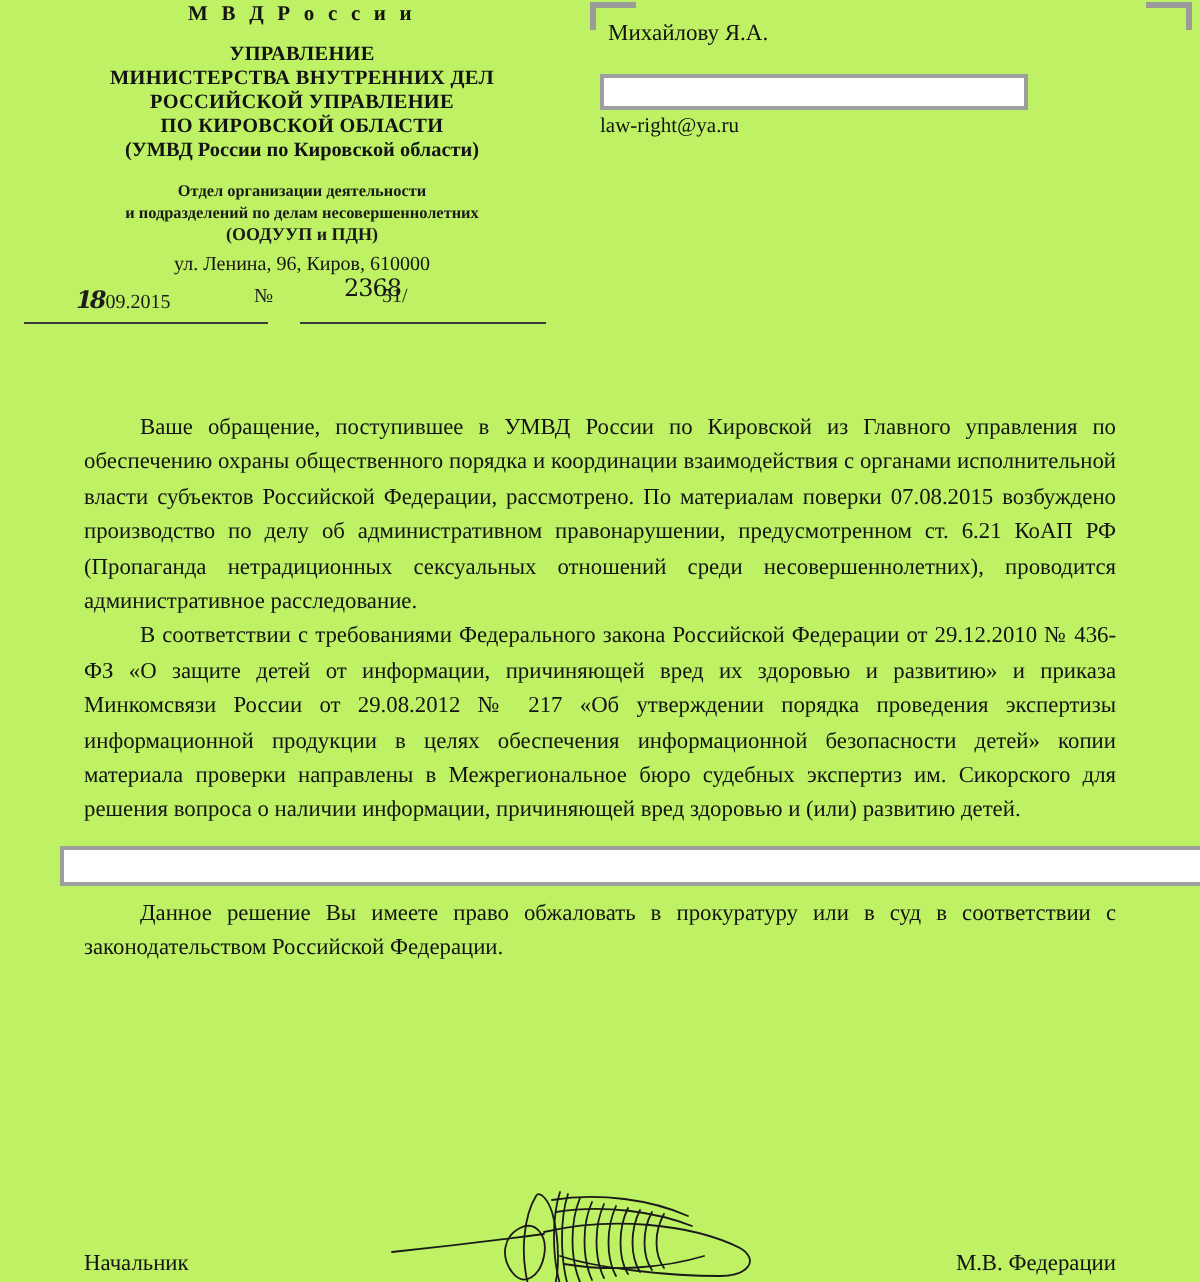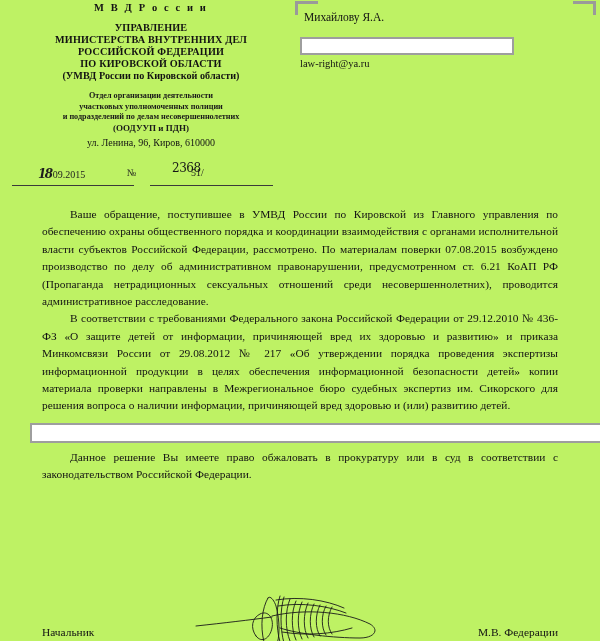--- a/index.html
+++ b/index.html
@@ -54,21 +54,21 @@
   }
   .lh-addr {
     margin-top: 4px;
     font-size: 10px;
     color: #141414;
   }
 
   
   .lh-refrow {
     position: relative;
-    margin-top: 17px;
+    margin-top: 3px;
     height: 28px;
     text-align: center;
   }
   .ref-date {
     position: absolute;
     left: 26px;
     top: 2px;
     font-size: 10px;
     white-space: nowrap;
   }
@@ -229,28 +229,27 @@
 <body>
 
 <div class="page">
 
   <div class="letterhead">
     <div class="lh-mvd">М В Д  Р о с с и и</div>
 
     <div class="lh-org">
       <div>УПРАВЛЕНИЕ</div>
       <div>МИНИСТЕРСТВА ВНУТРЕННИХ ДЕЛ</div>
-      <div>РОССИЙСКОЙ ФЕДЕРАЦИИ</div>
+      <div>РОССИЙСКОЙ УПРАВЛЕНИЕ</div>
       <div>ПО КИРОВСКОЙ ОБЛАСТИ</div>
       <div>(УМВД России по Кировской области)</div>
     </div>
 
     <div class="lh-dept">
       <div>Отдел организации деятельности</div>
-      <div>участковых уполномоченных полиции</div>
       <div>и подразделений по делам несовершеннолетних</div>
       <div class="abbr">(ООДУУП и ПДН)</div>
     </div>
 
     <div class="lh-addr">ул. Ленина, 96, Киров, 610000</div>
 
     <div class="lh-refrow">
       <div class="ref-date">
         <span class="ref-day">18</span><span>09.2015</span>
       </div>

